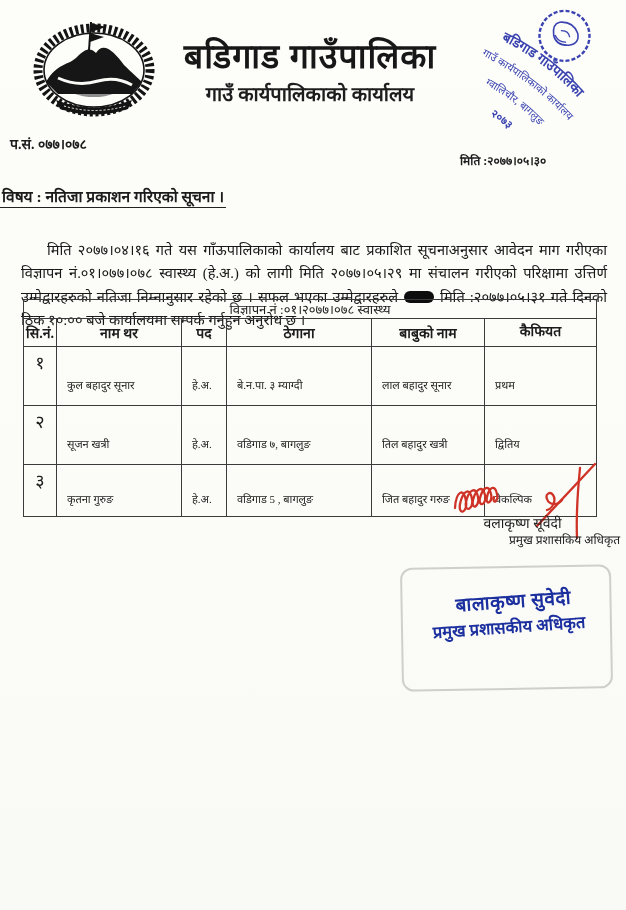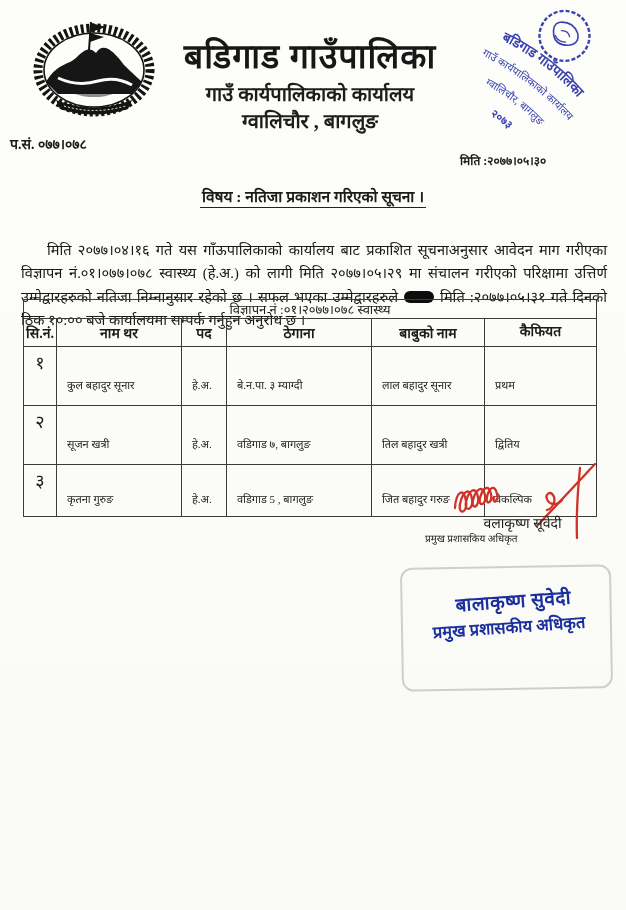--- a/index.html
+++ b/index.html
@@ -17,21 +17,21 @@
     font-size:20px;font-weight:600;color:#1d1d1d;}
   .lh-addr{left:140px;top:107px;width:340px;text-align:center;
     font-size:20px;font-weight:600;color:#1d1d1d;}
   .lh-prov{left:448px;top:132px;width:160px;font-size:15px;font-weight:600;}
   .lh-date{left:460px;top:152px;width:150px;font-size:12px;font-weight:600;}
   .lh-ref{left:10px;top:134px;font-size:14px;font-weight:600;}
   .emblem-wrap{left:30px;top:20px;width:128px;height:108px;}
   .stamp-wrap{left:443px;top:0px;width:185px;height:155px;}
   .stamp-wrap svg{overflow:visible;}
   
-  .subject-line{left:0;top:185px;width:626px;text-align:center;}
+  .subject-line{left:0;top:185px;width:626px;}
   .subject-line span{font-size:15.5px;font-weight:700;border-bottom:1.6px solid #222;
     padding:0 2px 2px 2px;}
   
   .body-para{left:21px;top:224px;width:586px;font-size:14.6px;line-height:23.5px;
     text-align:justify;text-indent:26px;color:#181818;}
   .redaction{display:inline-block;width:30px;height:12px;background:#0d0d0d;
     border-radius:7px;vertical-align:-1px;margin:0 6px;}
   
   .result-table{left:23px;top:299px;width:573px;border-collapse:collapse;table-layout:fixed;}
   .result-table td,.result-table th{border:1.5px solid #3b3b3b;overflow:hidden;
@@ -40,21 +40,21 @@
   .result-table th{height:24px;font-size:14px;font-weight:700;text-align:center;padding:1px 2px;}
   .result-table th.kaifiyat{vertical-align:top;padding-top:2px;}
   .result-table td{font-size:11px;padding:18px 4px 2px 10px;vertical-align:middle;}
   .result-table td.sn{font-size:18px;text-align:center;padding:0;vertical-align:top;padding-top:3px;}
   .result-table tr.r1 td{height:38px;}
   .result-table tr.r2 td{height:38px;}
   .result-table tr.r3 td{height:31px;}
   
   .sig-svg{left:447px;top:460px;width:160px;height:82px;overflow:visible;}
   .sig-name{left:425px;top:513px;width:195px;text-align:center;font-size:14px;}
-  .sig-title{left:425px;top:531px;width:195px;text-align:left;font-size:10px;}
+  .sig-title{left:425px;top:531px;width:195px;text-align:right;font-size:12px;}
   .sig-org{left:425px;top:549px;width:195px;text-align:center;font-size:14px;}
   
   .approve-box{left:401px;top:566px;width:207px;height:120px;
     border:2px solid rgba(115,115,115,0.32);border-radius:12px;transform:rotate(-1deg);}
   .approve-text{left:408px;top:588px;width:200px;text-align:center;transform:rotate(-4deg);}
   .approve-name{font-size:19px;font-weight:700;letter-spacing:0.5px;transform:translateX(6px);}
   .approve-title{font-size:16.5px;font-weight:700;margin-top:1px;}
 </style>
 </head>
 <body>
@@ -70,21 +70,20 @@
       <ellipse cx="64" cy="66" rx="28" ry="11" fill="#8d8d8d"></ellipse>
       <path d="M16,62 C28,42 38,46 47,37 C55,29 60,27 66,33 C73,21 84,31 94,45 C102,53 108,58 112,62 L102,74 L28,74 Z" fill="#161616"></path>
       <path d="M28,58 q20,9 40,3 q18,-5 34,4" fill="none" stroke="#fafaf6" stroke-width="3"></path>
       <path d="M26,80 Q64,95 102,80 L98,89 Q64,100 30,89 Z" fill="#141414"></path>
       <path d="M34,86 Q64,95 96,86" fill="none" stroke="#f6f6f2" stroke-width="1" stroke-dasharray="2 2"></path>
     </svg>
   </div>
 
   <div class="abs lh-title">बडिगाड गाउँपालिका</div>
   <div class="abs lh-sub">गाउँ कार्यपालिकाको कार्यालय</div>
-  <div class="abs lh-addr">ग्वालिचौर , बागलुङ</div>
   <div class="abs lh-date">मिति :२०७७।०५।३०</div>
   <div class="abs lh-ref">प.सं. ०७७।०७८</div>
 
   <div class="abs stamp-wrap">
     <svg width="185" height="155" viewBox="0 0 185 155">
       <g transform="rotate(37 92 75)" fill="none" stroke="#3a43b0">
         <circle cx="92" cy="26" r="25" stroke-width="2.4" stroke-dasharray="4 2"></circle>
         <path d="M80,18 q10,-9 21,-2 q8,7 0,15 q-10,8 -18,1 q-8,-8 -3,-14" stroke-width="1.6"></path>
         <path d="M86,24 q6,-5 11,0 M84,31 q7,4 13,-1" stroke-width="1.3"></path>
         <path id="arc1" d="M 24,72 Q 92,53 160,72" stroke="none"></path>

